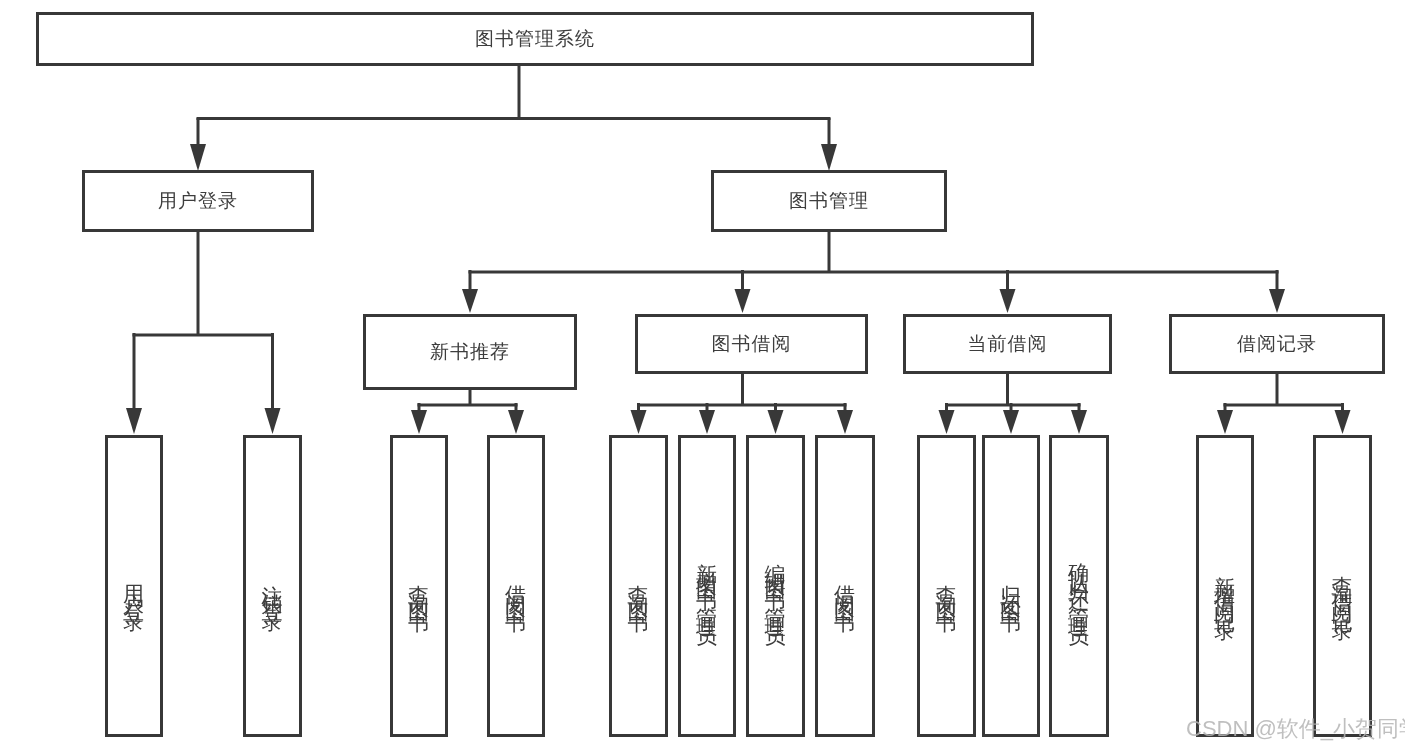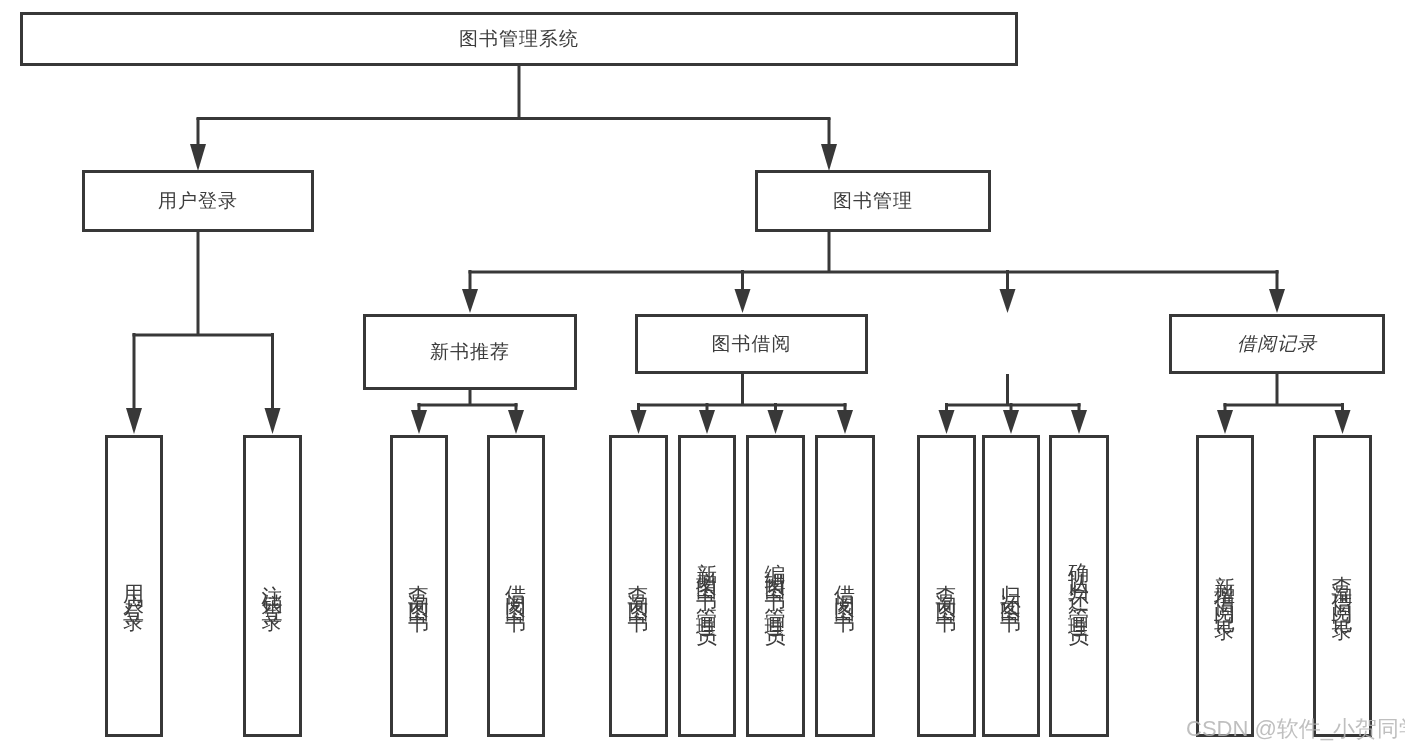--- a/index.html
+++ b/index.html
@@ -29,21 +29,21 @@
     position:absolute;
     box-sizing:border-box;
     border:3px solid var(--line);
     background:#fff;
     display:flex;
     align-items:center;
     justify-content:center;
     color:var(--text);
   }
   .node.h{font-size:19px;letter-spacing:1px;}
-  .node.root{left:20px;top:12px;width:998px;height:54px;}
+  .node.root{left:36px;top:12px;width:998px;height:54px;}
   .leaf{
     top:435px;
     height:302px;
     font-size:21px;
   }
   .vtext{
     writing-mode:vertical-lr;
     text-orientation:mixed;
     letter-spacing:9px;
     line-height:1;
@@ -127,31 +127,34 @@
     <polygon points="1334.5,410 1350.5,410 1342.5,434"></polygon>
   </svg>
 
   <div class="node h root">
     <span>图书管理系统</span>
   </div>
 
   <div class="node h" style="left:82px;top:170px;width:232px;height:62px;">
     <span>用户登录</span>
   </div>
-  <div class="node h" style="left:711px;top:170px;width:236px;height:62px;margin-left:44px;">
+  <div class="node h" style="left:711px;top:170px;width:236px;height:62px;">
     <span>图书管理</span>
   </div>
 
   <div class="node h" style="left:363px;top:314px;width:214px;height:76px;">
     <span>新书推荐</span>
   </div>
   <div class="node h" style="left:635px;top:314px;width:233px;height:60px;">
     <span>图书借阅</span>
   </div>
-  <div class="node h" style="left:1169px;top:314px;width:216px;height:60px;font-style:italic;">
+  <div class="node h" style="left:903px;top:314px;width:209px;height:60px;">
+    <span>当前借阅</span>
+  </div>
+  <div class="node h" style="left:1169px;top:314px;width:216px;height:60px;">
     <span>借阅记录</span>
   </div>
 
   <div class="node leaf" style="left:105px;width:58px;">
     <span class="vtext">用户登录</span>
   </div>
   <div class="node leaf" style="left:243px;width:59px;">
     <span class="vtext">注销登录</span>
   </div>
 

